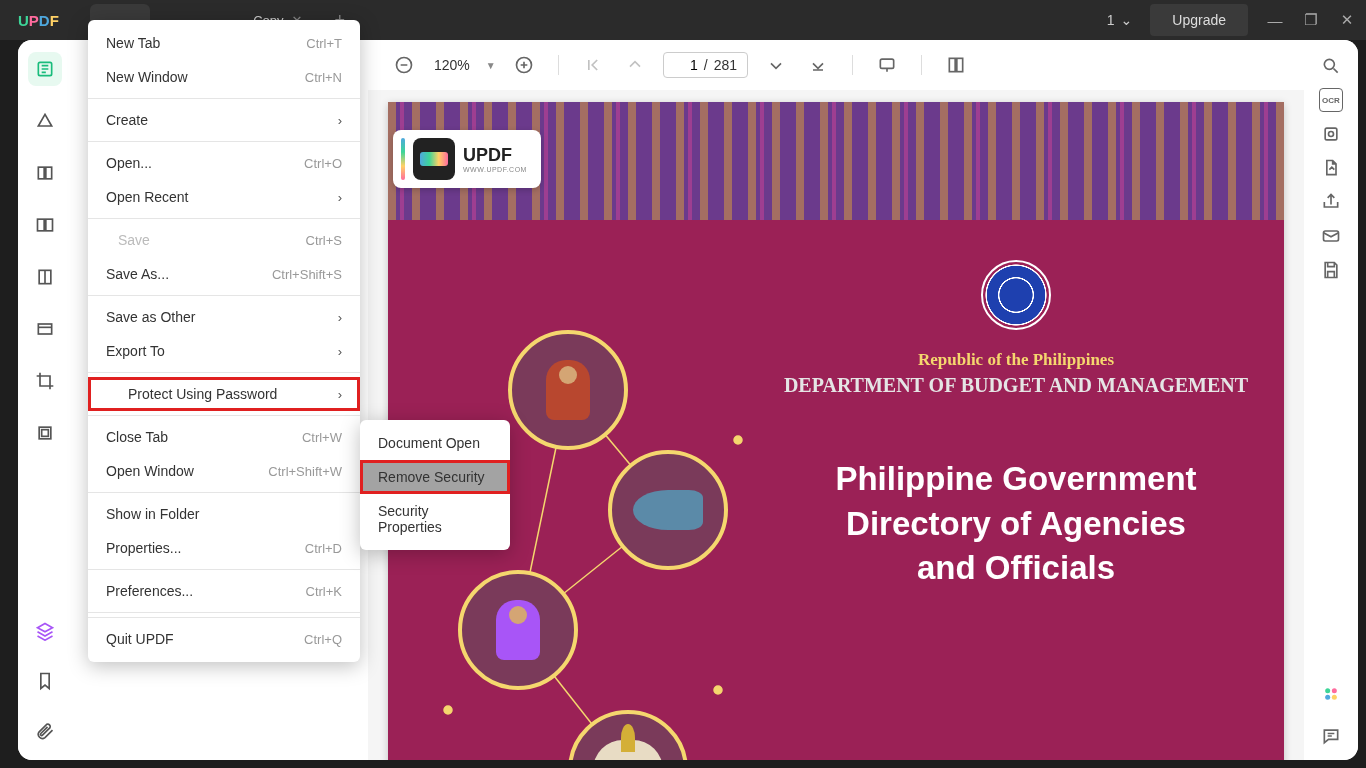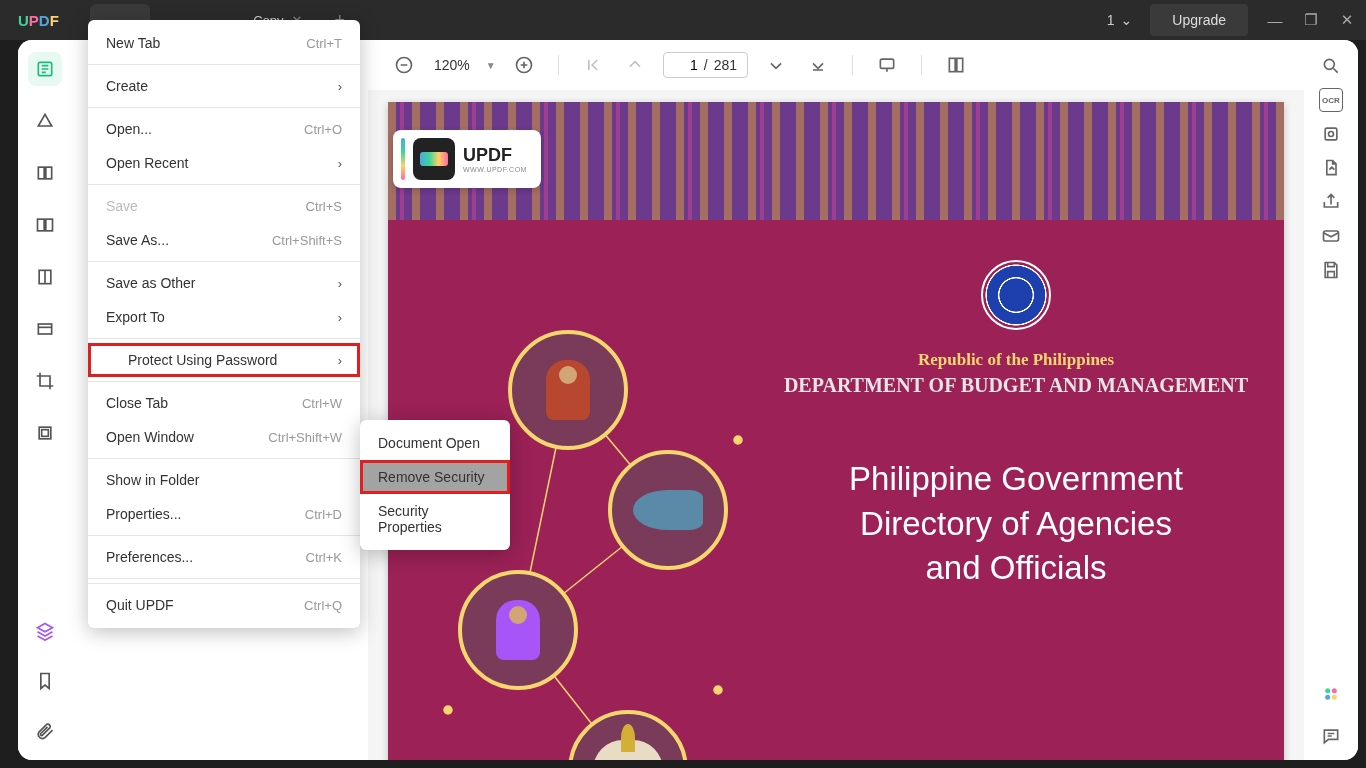--- a/index.html
+++ b/index.html
@@ -44,35 +44,35 @@
 .watermark { position: absolute; top: 28px; left: 5px; background: #fff; border-radius: 8px; padding: 8px 14px 8px 8px; display: flex; align-items: center; gap: 8px; box-shadow: 0 2px 6px rgba(0,0,0,0.2); }
 .wm-icon { width: 42px; height: 42px; background: #222; border-radius: 8px; display: flex; align-items: center; justify-content: center; }
 .wm-wave { width: 28px; height: 14px; background: linear-gradient(90deg,#4ea8de,#3dd598,#ffd166,#ff6b9d); border-radius: 3px; }
 .wm-text { display: flex; flex-direction: column; }
 .wm-title { font-weight: 800; font-size: 18px; color: #222; }
 .wm-sub { font-size: 7px; color: #888; letter-spacing: 0.5px; }
 .page-body { padding: 40px 30px; position: relative; height: calc(100% - 118px); background: #9b2156; }
 .seal { width: 70px; height: 70px; border-radius: 50%; background: radial-gradient(circle, #1e40af 35%, #fff 36% 38%, #1e40af 39% 62%, #fff 63% 65%, transparent 66%); margin: 0 auto; border: 2px solid #fff; }
 .rep-title { text-align: center; color: #f5d76e; font-family: Georgia, serif; font-size: 17px; margin-top: 20px; font-weight: bold; }
 .dept-title { text-align: center; color: #e5e5e5; font-family: Georgia, serif; font-size: 20px; margin-top: 4px; font-weight: bold; }
-.main-title { text-align: center; color: #fff; font-size: 33px; font-weight: 400; margin-top: 60px; line-height: 1.35; }
+.main-title { text-align: center; color: #fff; font-size: 33px; font-weight: 700; margin-top: 60px; line-height: 1.35; }
 .circles { position: absolute; left: 40px; top: 110px; }
 .circle { width: 120px; height: 120px; border-radius: 50%; border: 4px solid #f5d76e; position: absolute; background: #7a3a5a; display:flex; align-items:center; justify-content:center; overflow:hidden; }
 .circle.c1 { top: 0; left: 80px; } .circle.c2 { top: 120px; left: 180px; } .circle.c3 { top: 240px; left: 30px; } .circle.c4 { top: 380px; left: 140px; }
 .net-lines { position: absolute; inset: 0; }
 .illus-person { width:44px; height:60px; background:#b8472f; border-radius:20px 20px 8px 8px; position:relative; }
 .illus-person::before { content:''; position:absolute; top:6px; left:50%; transform:translateX(-50%); width:18px; height:18px; border-radius:50%; background:#d4a574; }
 .illus-fish { width:70px; height:40px; background:#5b8aa8; border-radius:50% 20% 20% 50%; }
 .illus-building { width:70px; height:60px; background:#e8dcc4; border-radius:30px 30px 4px 4px; position:relative; }
 .illus-building::before { content:''; position:absolute; top:-16px; left:50%; transform:translateX(-50%); width:14px; height:28px; background:#d4af37; border-radius:50% 50% 0 0; }
 
 
 .file-menu { position: absolute; top: 20px; left: 88px; width: 272px; background: #fff; border-radius: 6px; box-shadow: 0 4px 20px rgba(0,0,0,0.25); padding: 6px 0; z-index: 100; }
 .menu-item { display: flex; justify-content: space-between; align-items: center; padding: 9px 18px; font-size: 14px; color: #333; cursor: pointer; }
-.menu-item.disabled { color: #bbb; }
+.menu-item.disabled { color: #bbb; margin-left: 12px; }
 .menu-sep { height: 1px; background: #e5e5e5; margin: 4px 0; }
 .menu-shortcut { color: #999; font-size: 13px; }
 .menu-arrow { color: #555; font-size: 13px; }
 .menu-item.highlighted { outline: 3px solid #e02020; outline-offset: -3px; padding-left: 40px; }
 
 .submenu { position: absolute; top: 420px; left: 360px; width: 150px; background: #fff; border-radius: 6px; box-shadow: 0 4px 20px rgba(0,0,0,0.25); padding: 6px 0; z-index: 101; }
 .sub-item { padding: 9px 18px; font-size: 14px; color: #333; cursor: pointer; }
 .sub-item.highlighted { outline: 3px solid #e02020; outline-offset: -3px; background: #a3a3a3; }
 
 svg { width: 20px; height: 20px; }
@@ -335,20 +335,24 @@
     </div>
   </div>
 
 </div>
 
 <div class="file-menu">
   <div class="menu-item">
       <span>New Tab</span>
       <span class="menu-shortcut">Ctrl+T</span>
     </div>
+  <div class="menu-item">
+      <span>New Window</span>
+      <span class="menu-shortcut">Ctrl+N</span>
+    </div>
   <div class="menu-sep"></div>
   <div class="menu-item">
       <span>Create</span>
       <span class="menu-arrow">›</span>
     </div>
   <div class="menu-sep"></div>
   <div class="menu-item">
       <span>Open...</span>
       <span class="menu-shortcut">Ctrl+O</span>
     </div>

